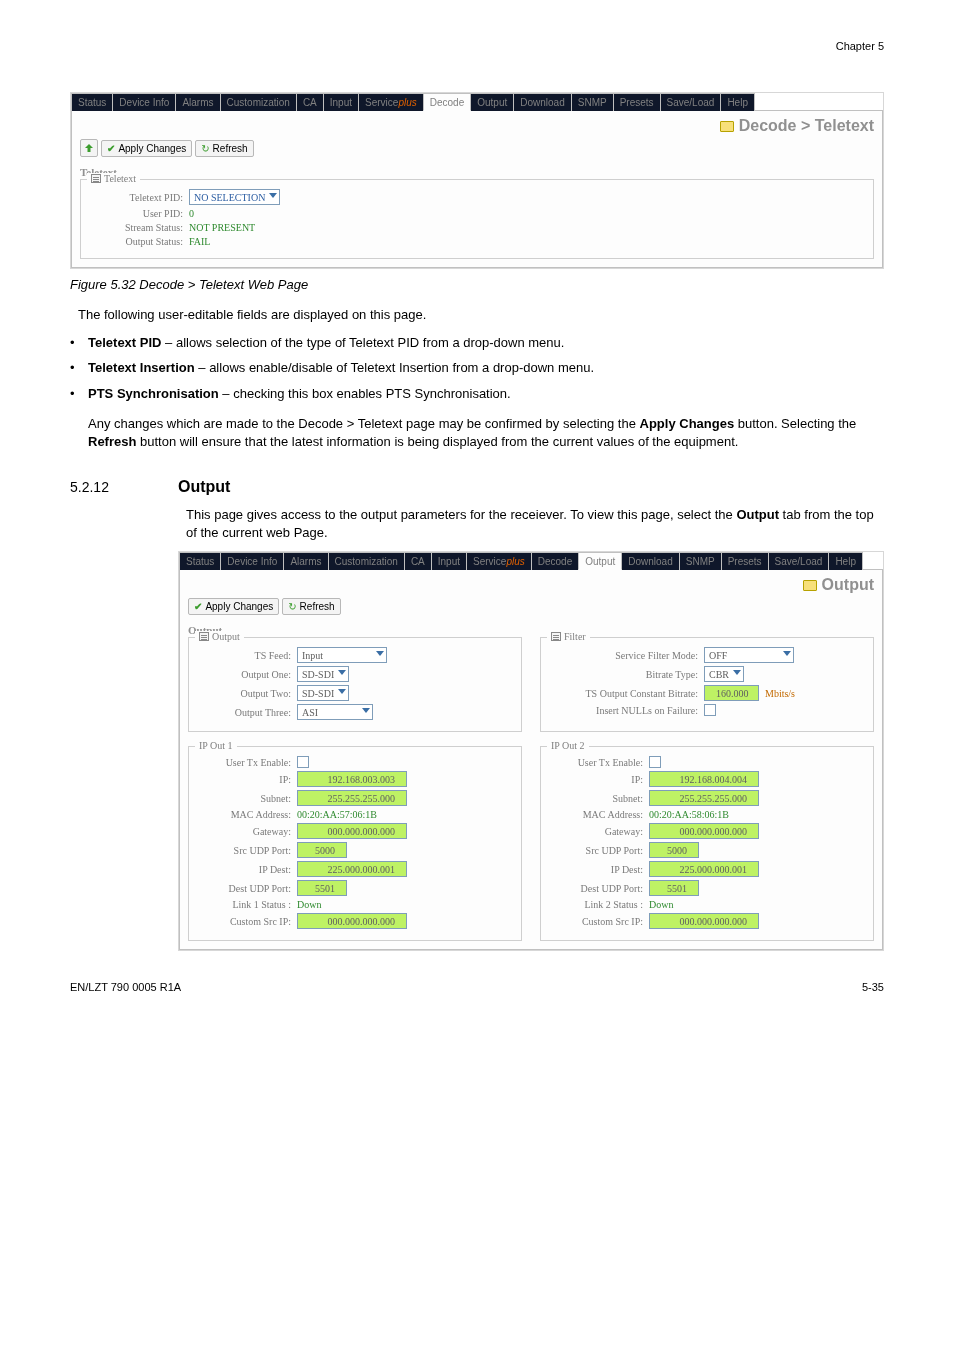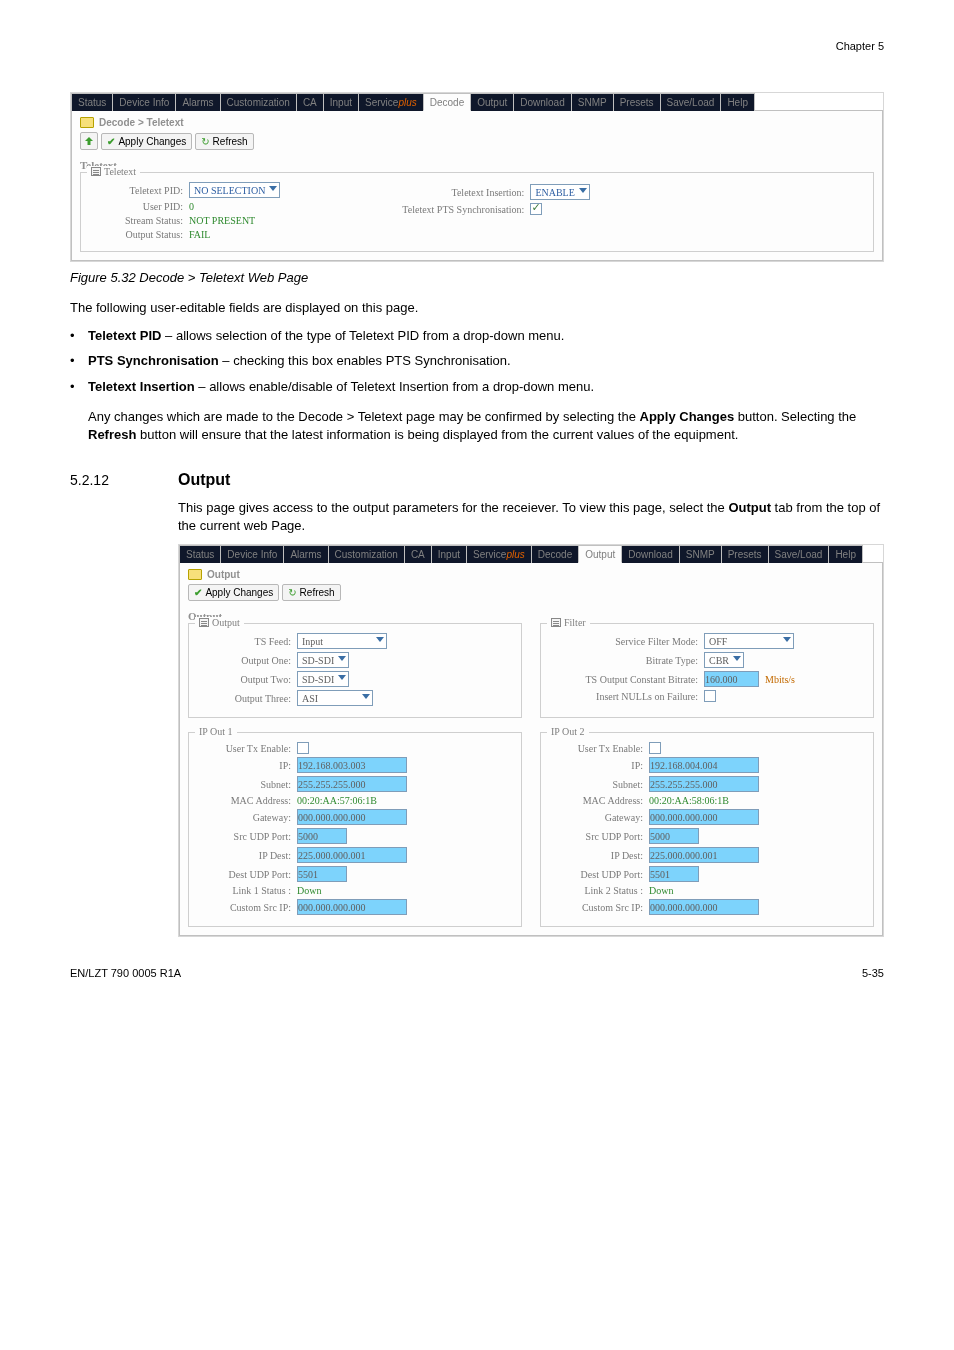--- a/index.html
+++ b/index.html
@@ -35,25 +35,26 @@
   }
   .tabbody {
     border: 1px solid #c0c0c0;
     border-top: 1px solid #c0c0c0;
     background: #fdfdfd;
     margin-top: -1px;
     padding: 6px 8px 8px 8px;
   }
   .crumb {
     font-family: Verdana, Arial;
-    font-size: 10px;
+    font-size: 16px;
     font-weight: bold;
     color: #909090;
     display: flex; align-items: center;
     margin-bottom: 4px;
+    justify-content: flex-end;
   }
   .crumb-icon {
     width: 14px; height: 11px; background: #f7e07a;
     border: 1px solid #b7a200; border-radius: 1px;
     margin-right: 5px;
   }
   .btnrow { display: flex; align-items: center; gap: 0; margin-bottom: 6px; }
   .smallbtn {
     font-family: Tahoma, Arial; font-size: 10px;
     background: #f4f4f4; border: 1px solid #b8b8b8;
@@ -93,31 +94,31 @@
   }
   .sel::after {
     content: ""; position: absolute; right: 2px; top: 3px;
     width: 0; height: 0; border-left: 4px solid transparent;
     border-right: 4px solid transparent; border-top: 5px solid #3a6ea5;
   }
   .selblue { color: #2e5fa3; }
   .chk { display:inline-block; width:12px;height:12px;border:1px solid #7f9db9;background:#fff;position:relative; }
   .chk.on::after{content:"✓";position:absolute;top:-3px;left:0;font-size:11px;color:#3c7a3c;}
   .txtin {
-    display:inline-block;border:1px solid #7f9db9;background:#7dd3fc;
-    height:16px;font-size:10px;padding:0 0;line-height:15px;color:#606060;
+    display:inline-block;border:1px solid #7f9db9;background:#bef264;
+    height:16px;font-size:10px;padding:0 11px;line-height:15px;color:#606060;text-align:right;
   }
   .green { color:#2f8a2f; }
   .orange { color:#c36a00; }
   .twocol { display:flex; gap:18px; }
   .twocol > div { flex:1; }
 
   
   .figcap { font-style: italic; font-size: 13px; margin: 6px 0 14px 0; }
-  p.body { font-size: 13px; margin: 10px 0 10px 0; line-height: 1.35; }
+  p.body { font-size: 13px; margin: 10px 0 10px 8px; line-height: 1.35; }
   ul.bullets { list-style: none; padding-left: 0; margin: 8px 0; }
   ul.bullets li { font-size: 13px; margin: 8px 0 8px 0; display: flex; line-height:1.35;align-items:center; }
   ul.bullets li .dot { width: 18px; flex: none; }
   ul.bullets li .dot::before { content: "•"; }
   .indent-para { margin-left: 18px; font-size: 13px; line-height:1.35; }
   .secrow { display: flex; align-items: baseline; margin: 28px 0 10px 0; }
   .secrow .num { width: 108px; font-size: 14px; font-weight: normal; }
   .secrow .title { font-size: 16px; font-weight: bold; }
   .indent-block { margin-left: 108px; }
   .footer { display:flex; justify-content: space-between; font-size: 11px; margin-top: 30px; }
@@ -166,70 +167,60 @@
           <span class="spin">↻</span>
           <span>Refresh</span>
         </span>
     </div>
     <div class="section-hdr">Teletext</div>
     <div class="fieldset">
       <div class="legend">
           <span class="bars"></span>
           <span>Teletext</span>
         </div>
-      <div style="display:flex;gap:80px;">
+      <div style="display:flex;gap:44px;">
         <div>
           <div class="row">
               <span class="lbl">Teletext PID:</span>
               <span class="sel selblue">NO SELECTION</span>
             </div>
           <div class="row">
               <span class="lbl">User PID:</span>
               <span class="val green">0</span>
             </div>
           <div class="row">
               <span class="lbl">Stream Status:</span>
               <span class="val green">NOT PRESENT</span>
             </div>
           <div class="row">
               <span class="lbl">Output Status:</span>
               <span class="val green">FAIL</span>
-            </div>
-        </div>
-        <div style="margin-top:2px;">
-          <div class="row">
-              <span class="lbl lbl-w130" style="width:170px;">Teletext Insertion:</span>
-              <span class="sel selblue">ENABLE</span>
-            </div>
-          <div class="row">
-              <span class="lbl lbl-w130" style="width:170px;">Teletext PTS Synchronisation:</span>
-              <span class="chk on"></span>
             </div>
         </div>
       </div>
     </div>
   </div>
 </div>
 
 <div class="figcap">Figure 5.32 Decode &gt; Teletext Web Page</div>
 
 <p class="body">The following user-editable fields are displayed on this page.</p>
 
 <ul class="bullets">
   <li>
       <span class="dot"></span>
       <span><strong>Teletext PID</strong><span> – allows selection of the type of Teletext PID from a drop-down menu.</span></span>
     </li>
   <li>
       <span class="dot"></span>
-      <span><strong>PTS Synchronisation</strong><span> – checking this box enables PTS Synchronisation.</span></span>
+      <span><strong>Teletext Insertion</strong><span> – allows enable/disable of Teletext Insertion from a drop-down menu.</span></span>
     </li>
   <li>
       <span class="dot"></span>
-      <span><strong>Teletext Insertion</strong><span> – allows enable/disable of Teletext Insertion from a drop-down menu.</span></span>
+      <span><strong>PTS Synchronisation</strong><span> – checking this box enables PTS Synchronisation.</span></span>
     </li>
 </ul>
 
 <p class="indent-para">
   <span>Any changes which are made to the Decode &gt; Teletext page may be confirmed by selecting the </span><strong>Apply Changes</strong><span> button. Selecting the </span><strong>Refresh</strong><span> button will ensure that the latest information is being displayed from the current values of the equipment.</span>
 </p>
 
 <div class="secrow">
   <div class="num">5.2.12</div>
   <div class="title">Output</div>

